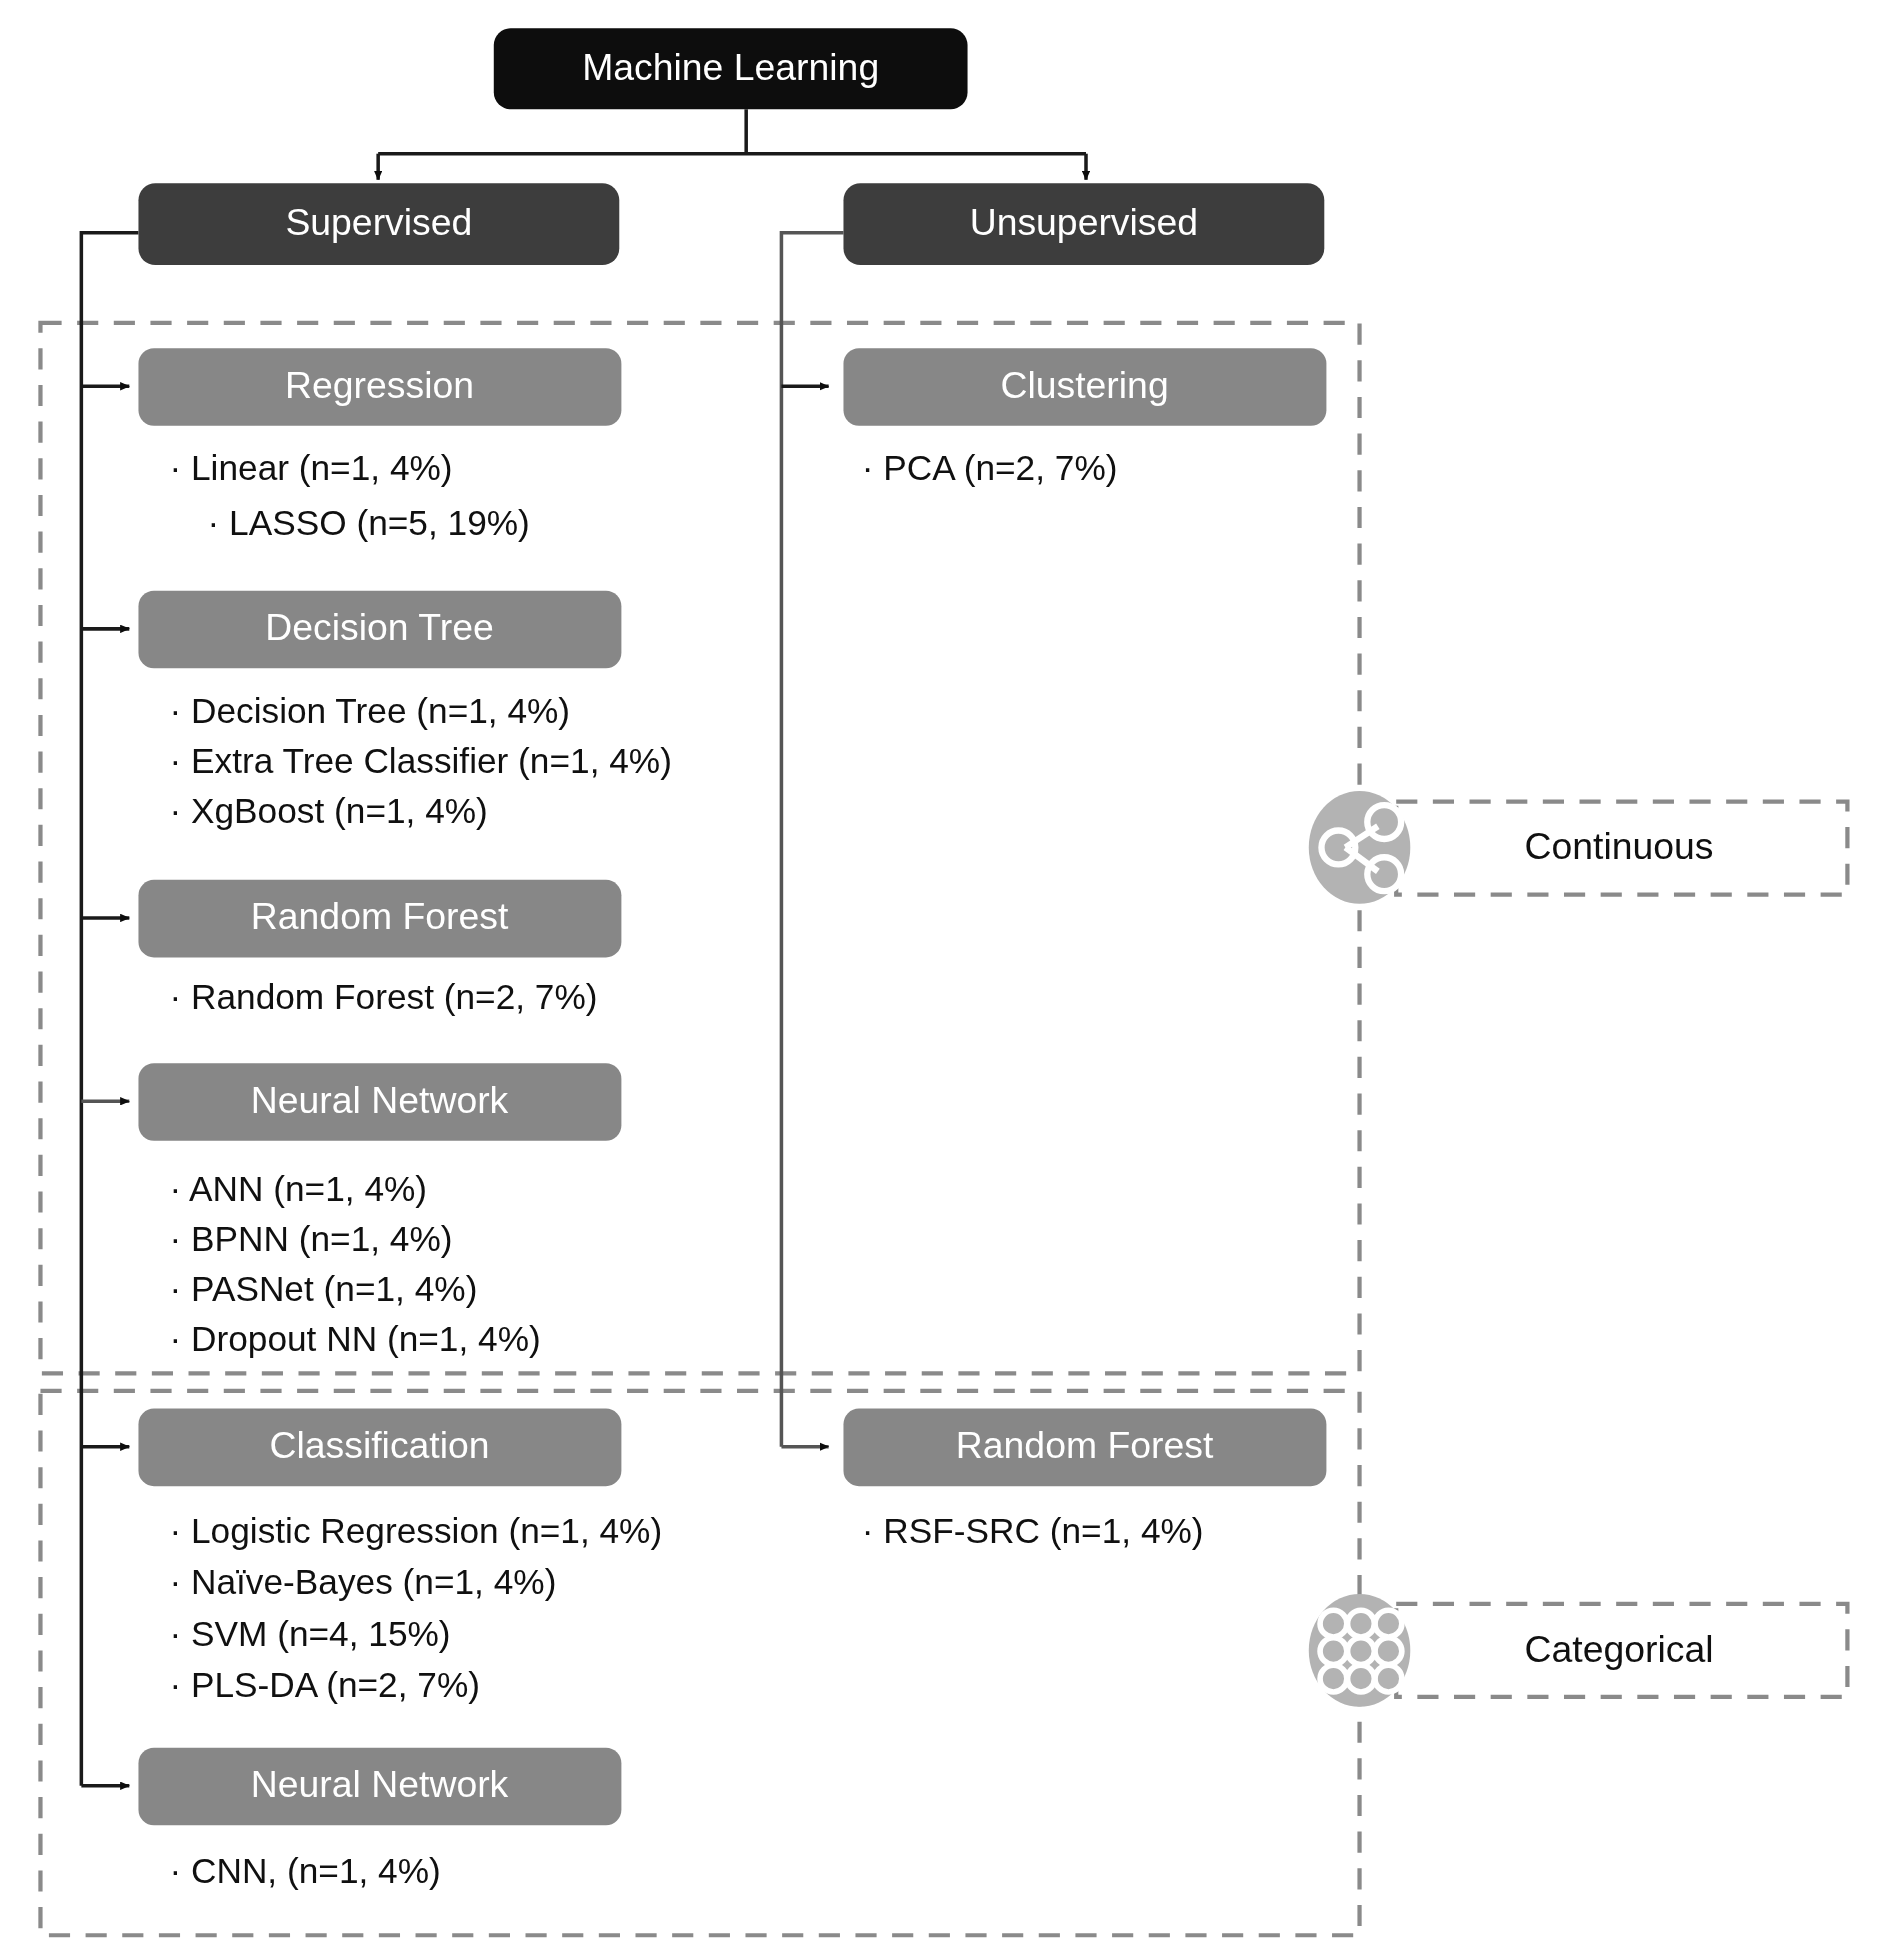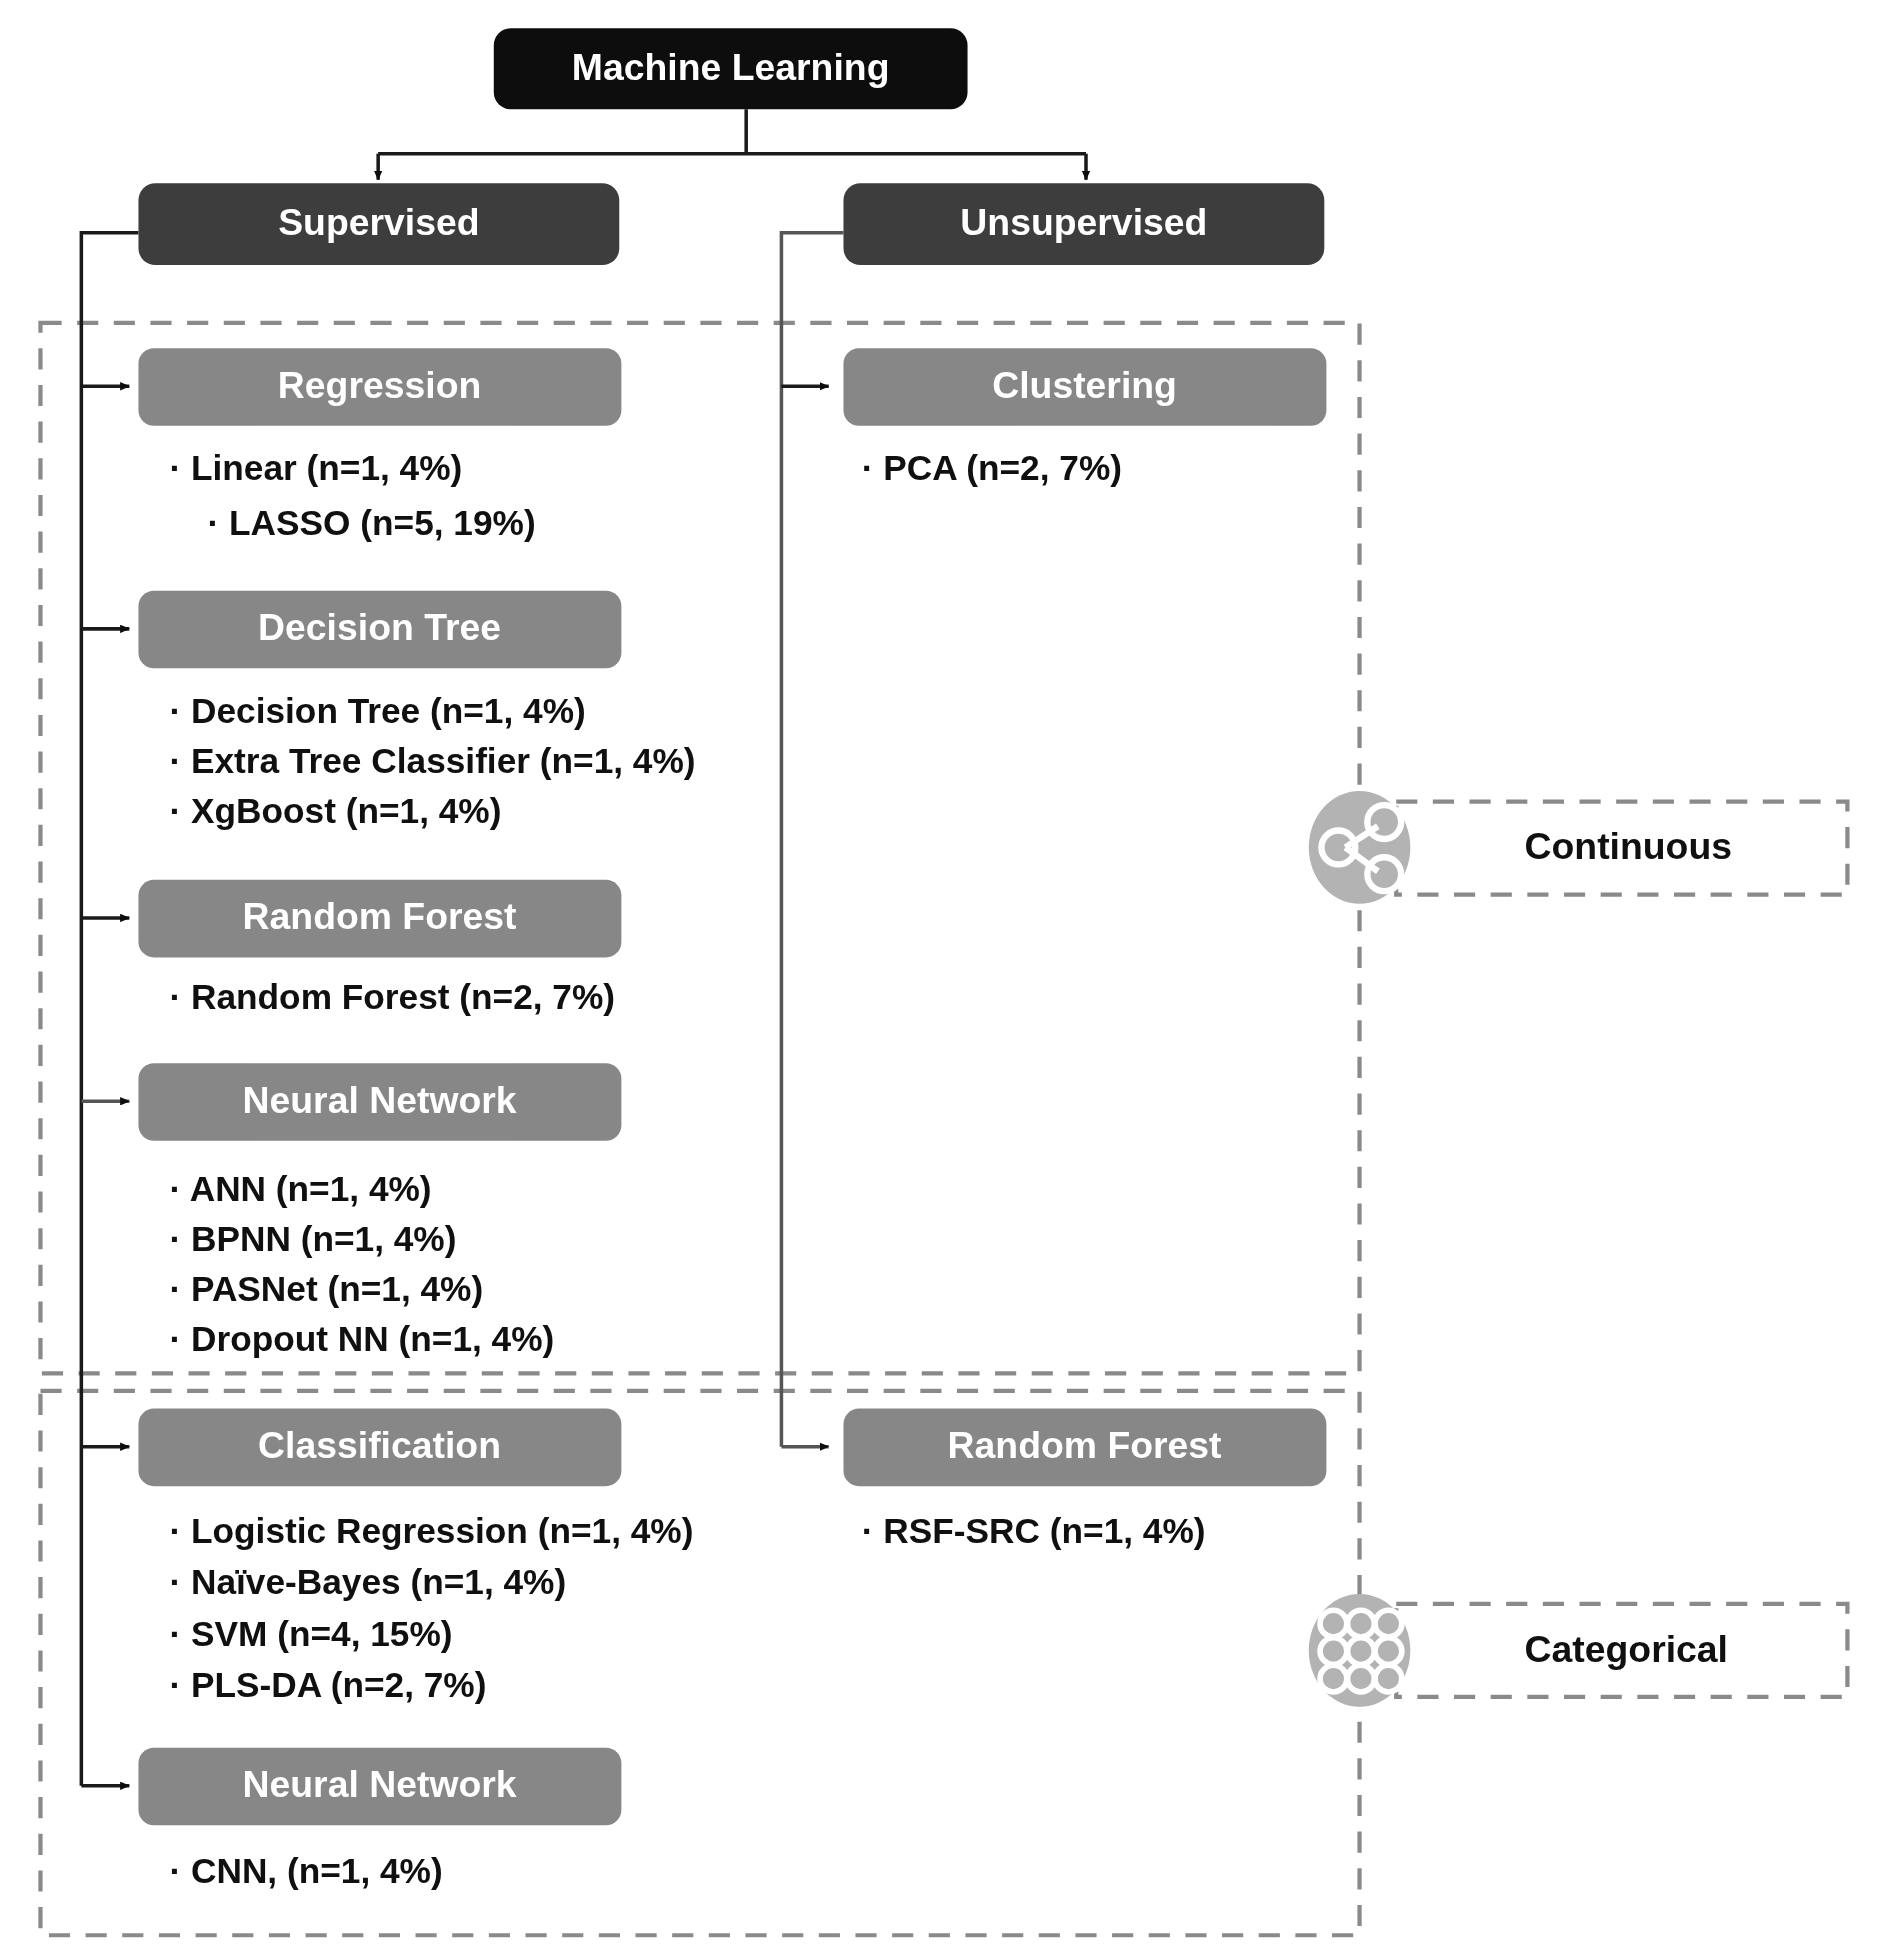--- a/index.html
+++ b/index.html
@@ -10,21 +10,20 @@
   body {
     width: 1878px;
     height: 1955px;
     font-family: "Liberation Sans", sans-serif;
     overflow: hidden;
   }
   #diagram-root {
     position: relative;
     width: 1640px;
     height: 1955px;
-    font-weight: bold;
   }
   svg.stage {
     position: absolute;
     left: 0;
     top: 0;
     width: 1878px;
     height: 1955px;
     display: block;
   }
   .node-label {

